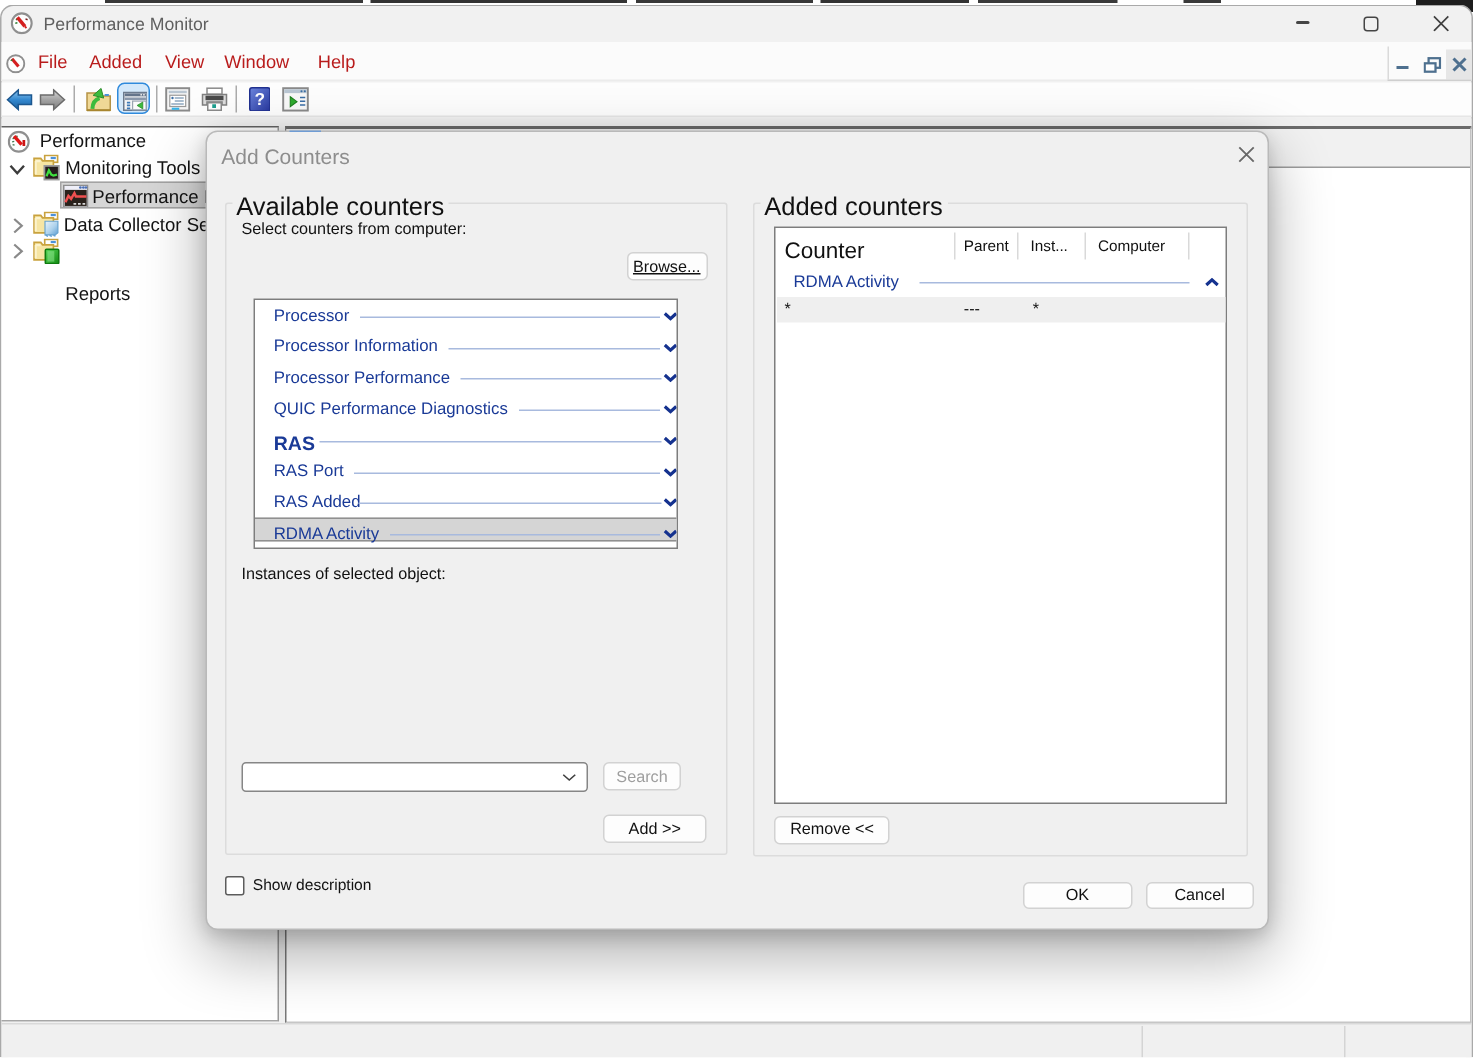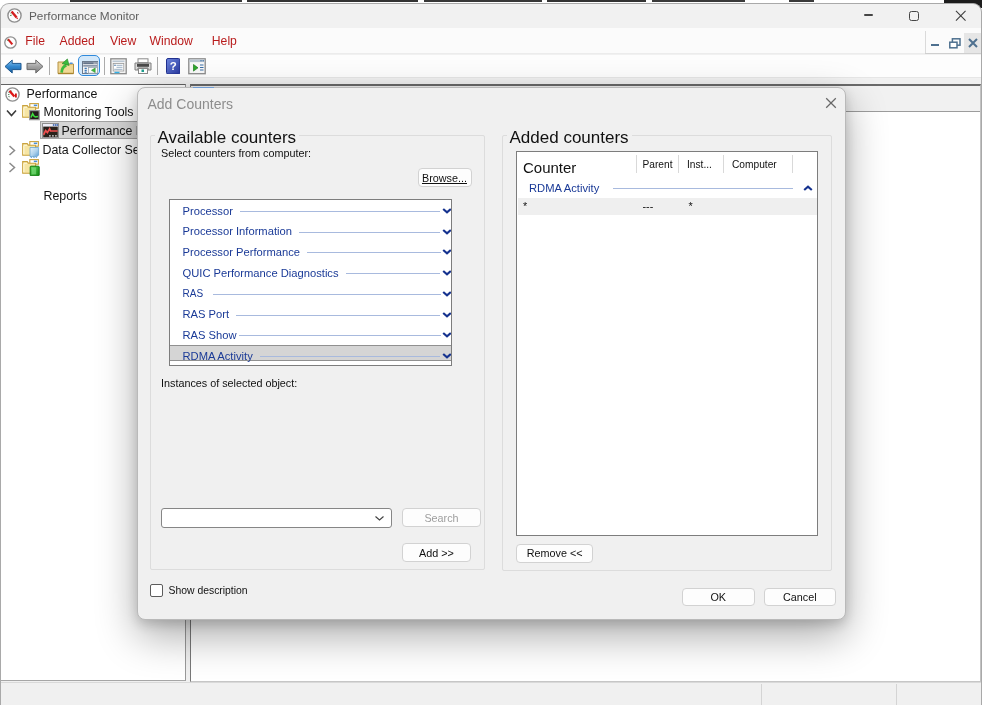--- a/index.html
+++ b/index.html
@@ -278,50 +278,50 @@
       <div class="lbl bluetext" style="left:13px;top:45.7px;font-size:11.2px;">Processor Performance</div>
       <div class="leader" style="left:137.5px;top:51.8px;width:133.5px;"></div>
       <svg class="abs" style="left:272.5px;top:48.8px;" width="10" height="6" viewBox="0 0 10 6">
           <path d="M1.2 1 L5 4.4 L8.8 1" stroke="#15328f" stroke-width="2.1" fill="none"></path>
         </svg>
       <div class="lbl bluetext" style="left:13px;top:66.5px;font-size:11.2px;">QUIC Performance Diagnostics</div>
       <div class="leader" style="left:176.1px;top:72.6px;width:94.9px;"></div>
       <svg class="abs" style="left:272.5px;top:69.6px;" width="10" height="6" viewBox="0 0 10 6">
           <path d="M1.2 1 L5 4.4 L8.8 1" stroke="#15328f" stroke-width="2.1" fill="none"></path>
         </svg>
-      <div class="lbl bluetext" style="left:13px;top:87.3px;font-size:10px;">RAS</div>
+      <div class="lbl bluetext" style="left:13px;top:87.3px;font-size:13px;font-weight:bold;">RAS</div>
       <div class="leader" style="left:43.0px;top:93.4px;width:228.0px;"></div>
       <svg class="abs" style="left:272.5px;top:90.4px;" width="10" height="6" viewBox="0 0 10 6">
           <path d="M1.2 1 L5 4.4 L8.8 1" stroke="#15328f" stroke-width="2.1" fill="none"></path>
         </svg>
       <div class="lbl bluetext" style="left:13px;top:108.0px;font-size:11.2px;">RAS Port</div>
       <div class="leader" style="left:66.6px;top:114.1px;width:204.4px;"></div>
       <svg class="abs" style="left:272.5px;top:111.1px;" width="10" height="6" viewBox="0 0 10 6">
           <path d="M1.2 1 L5 4.4 L8.8 1" stroke="#15328f" stroke-width="2.1" fill="none"></path>
         </svg>
-      <div class="lbl bluetext" style="left:13px;top:128.8px;font-size:11.2px;">RAS Show</div>
+      <div class="lbl bluetext" style="left:13px;top:128.8px;font-size:11.2px;">RAS Added</div>
       <div class="leader" style="left:69.5px;top:134.9px;width:201.5px;"></div>
       <svg class="abs" style="left:272.5px;top:131.9px;" width="10" height="6" viewBox="0 0 10 6">
           <path d="M1.2 1 L5 4.4 L8.8 1" stroke="#15328f" stroke-width="2.1" fill="none"></path>
         </svg>
       <div class="abs" style="left:0;top:144.7px;width:293px;height:16.2px;background:#d5d5d5;border-top:1px solid #909090;border-bottom:1px solid #909090;"></div>
       <div class="lbl bluetext" style="left:13px;top:149.6px;font-size:11.2px;">RDMA Activity</div>
       <div class="leader" style="left:90.2px;top:155.7px;width:180.8px;"></div>
       <svg class="abs" style="left:272.5px;top:152.7px;" width="10" height="6" viewBox="0 0 10 6">
           <path d="M1.2 1 L5 4.4 L8.8 1" stroke="#15328f" stroke-width="2.1" fill="none"></path>
         </svg>
       <div class="abs" style="left:297.5px;top:83px;width:3.5px;height:24px;background:#8f8f8f;border-radius:2px;"></div>
     </div>
     <div class="lbl" style="left:23.5px;top:289.6px;font-size:10.8px;color:#111;">Instances of selected object:</div>
     <div class="combo" style="left:23.5px;top:420.4px;width:230.5px;height:19.7px;">
       <svg class="abs" style="right:7px;top:7.5px;" width="9" height="5" viewBox="0 0 9 5">
         <path d="M0.5 0.5 L4.5 4 L8.5 0.5" stroke="#404040" stroke-width="1.1" fill="none"></path>
       </svg>
     </div>
-    <div class="btn" style="left:264.5px;top:420.9px;width:79px;height:19px;color:#9e9e9e;">Search</div>
+    <div class="btn" style="left:264.5px;top:420.9px;width:52px;height:19px;color:#9e9e9e;">Search</div>
     <div class="btn" style="left:264.5px;top:455.9px;width:69px;height:18.5px;">Add &gt;&gt;</div>
 
     <div class="group" style="left:364.5px;top:47.9px;width:330px;height:435.5px;"></div>
     <div class="grouplbl" style="left:369px;top:40.6px;">Added counters</div>
     <div class="listbox" style="left:378px;top:63.9px;width:302px;height:385px;border:1.5px solid #7d7d7d;">
       <div class="lbl" style="left:6.5px;top:6.5px;font-size:15px;color:#111;">Counter</div>
       <div class="lbl" style="left:126px;top:6.5px;font-size:10.2px;color:#111;">Parent</div>
       <div class="lbl" style="left:170.5px;top:6.5px;font-size:10.2px;color:#111;">Inst...</div>
       <div class="lbl" style="left:215.5px;top:6.5px;font-size:10.2px;color:#111;">Computer</div>
       <div class="abs" style="left:119.5px;top:3px;width:1px;height:18px;background:#d9d9d9;"></div>

